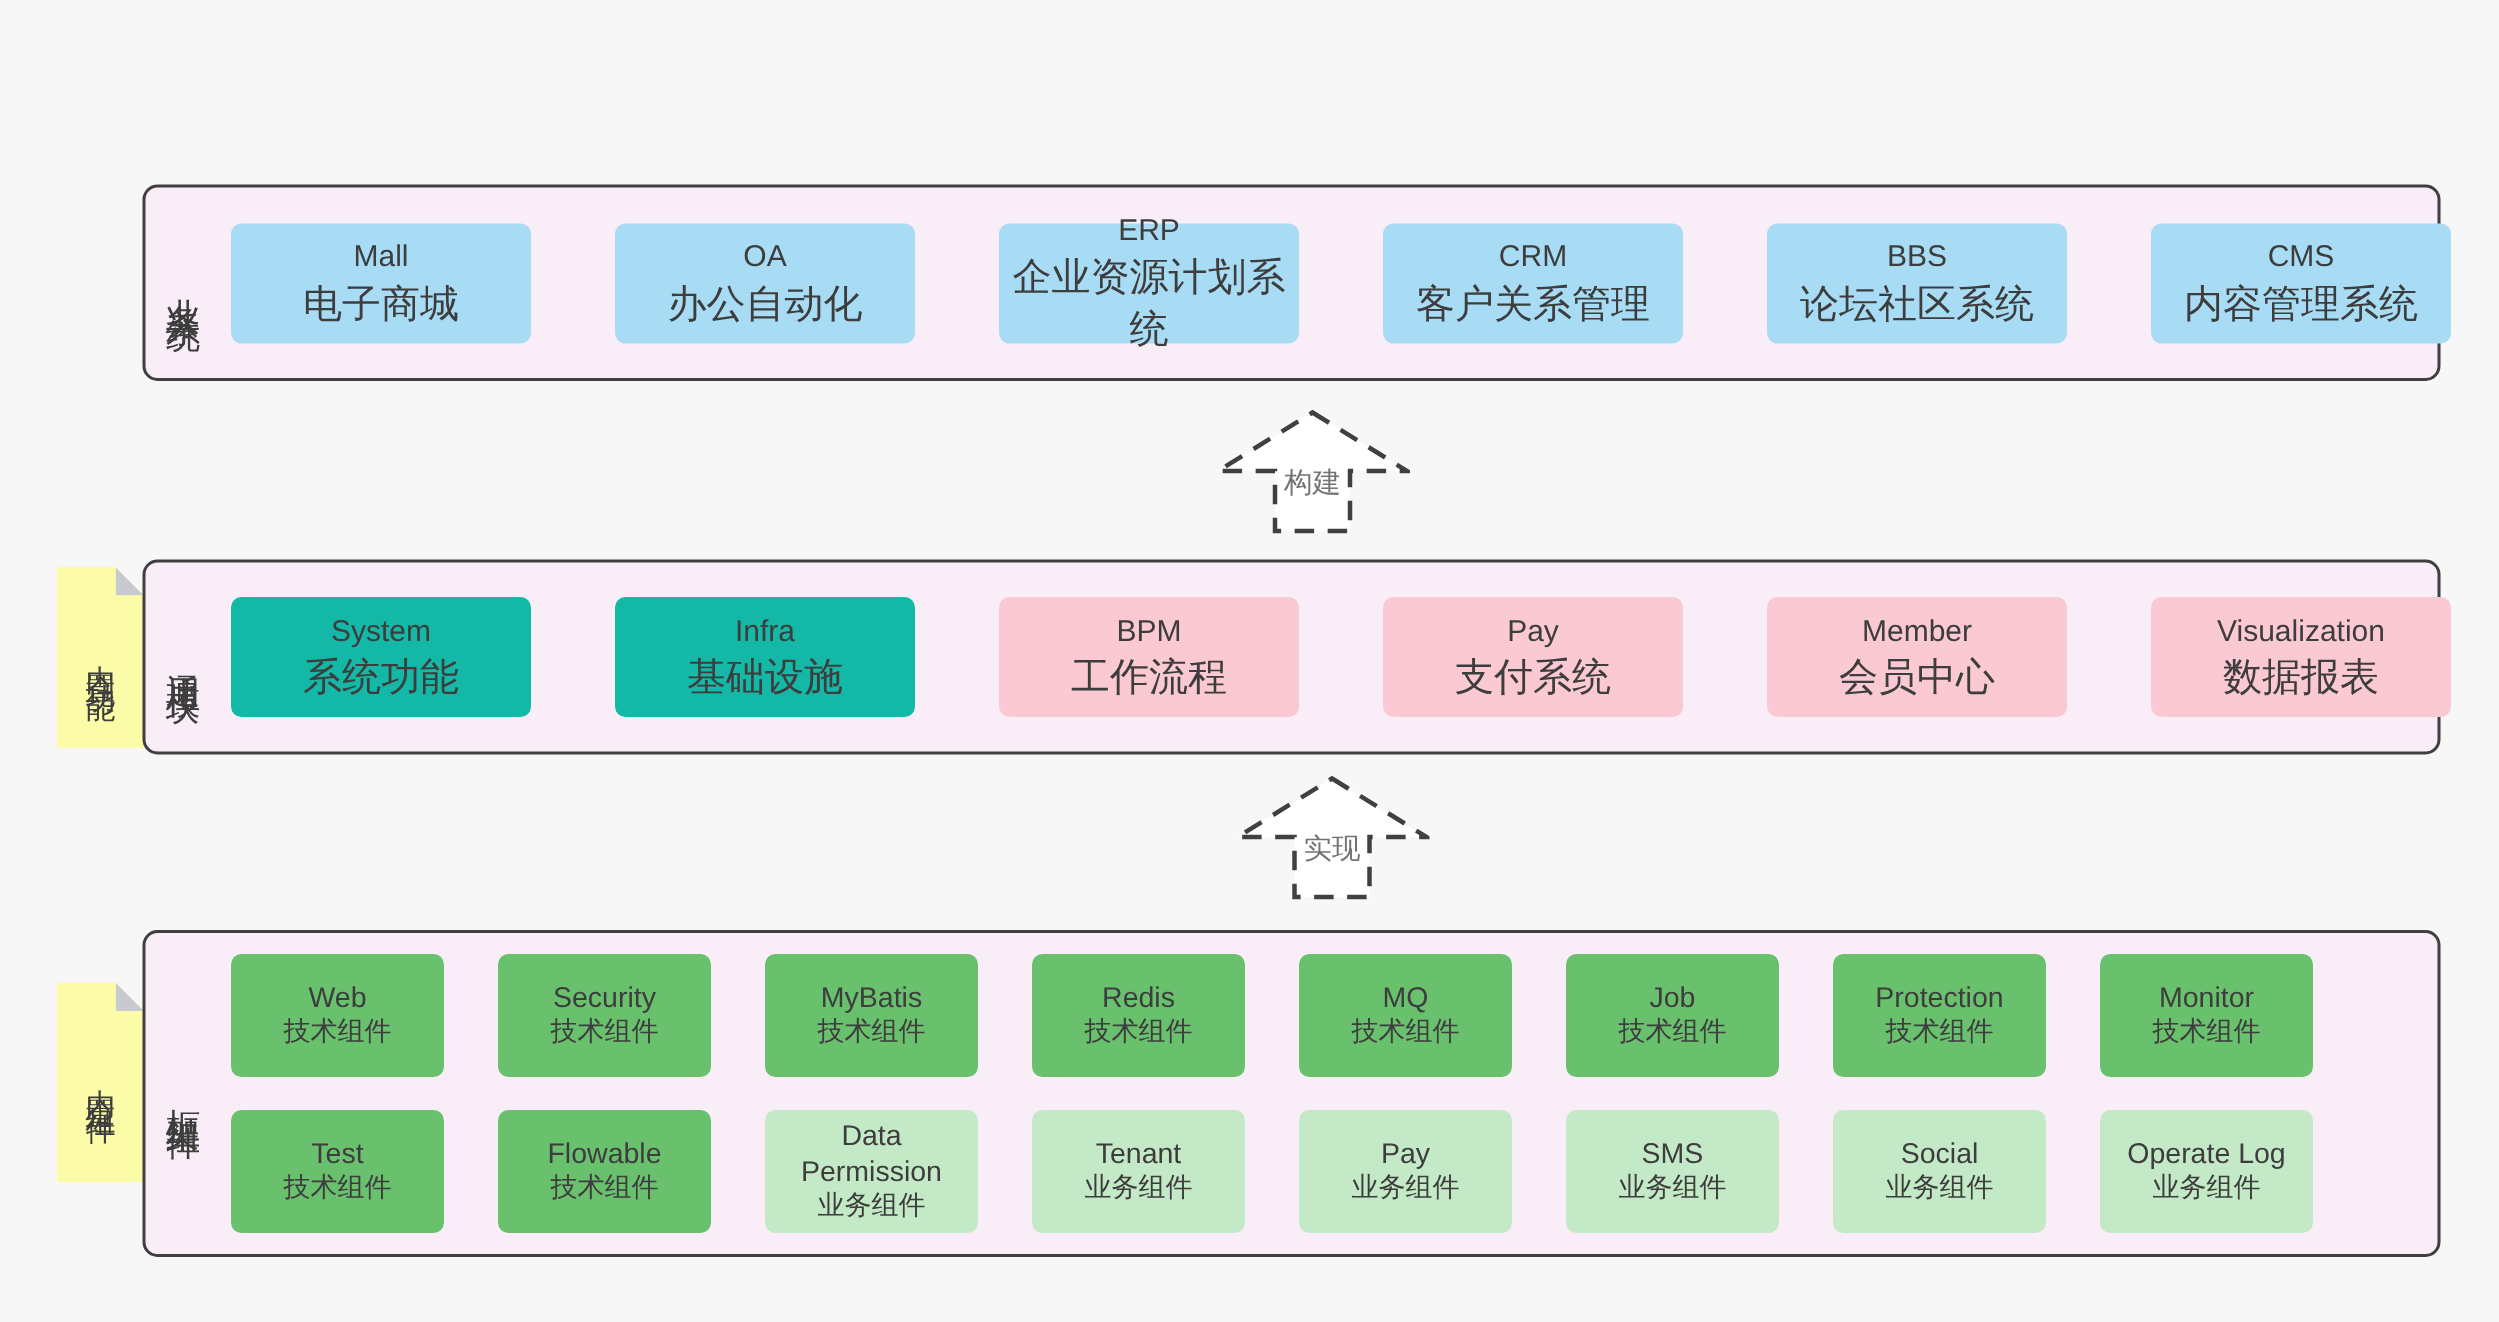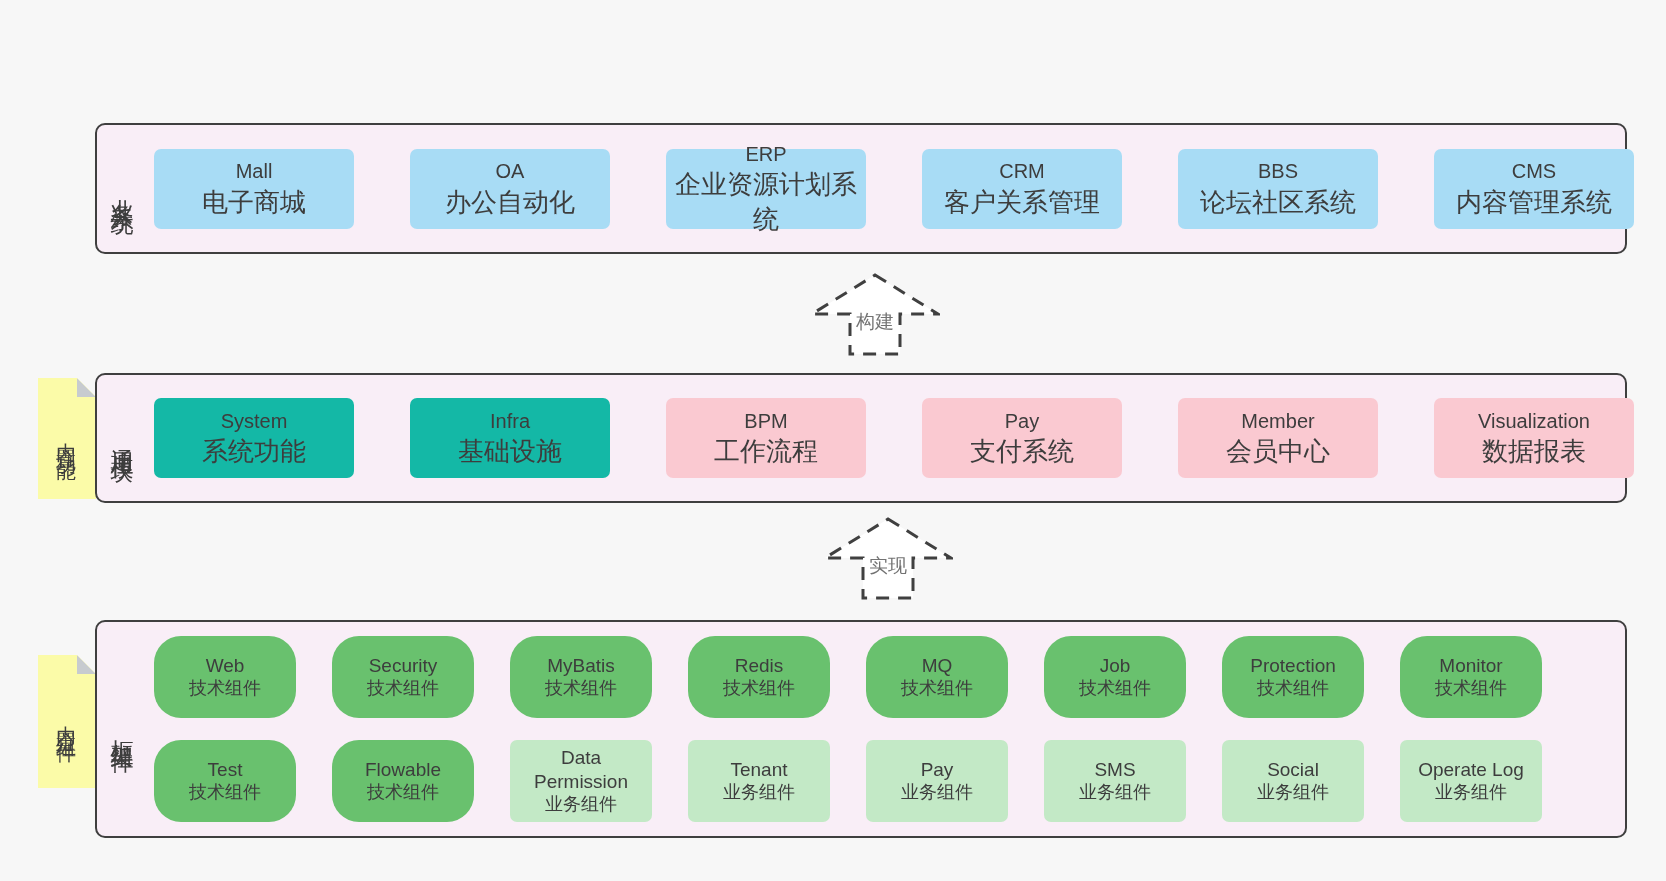--- a/index.html
+++ b/index.html
@@ -68,21 +68,21 @@
   }
   .bx .en { font-size:20px; }
   .bx .zh { font-size:26px; }
   .bx.sm { width:142px; height:82px; line-height:1.25; padding:0 4px; }
   .bx.sm .en { font-size:19px; }
   .bx.sm .zh { font-size:18px;font-family:Liberation Mono, monospace; }
 
   .blue        { background:#a8dcf5; }
   .red         { background:#14b8a6; }
   .pink        { background:#fac9d1; }
-  .green       { background:#69c16e;border-radius:27px; }
+  .green       { background:#69c16e; }
   .light-green { background:#c3e9c6; }
 
   
   .note {
     position:absolute;
     left:38px;
     width:58px;
     background:#fbfba8;
     clip-path:polygon(0 0, calc(100% - 19px) 0, 100% 19px, 100% 100%, 0 100%);
     display:flex; align-items:center; justify-content:center;

